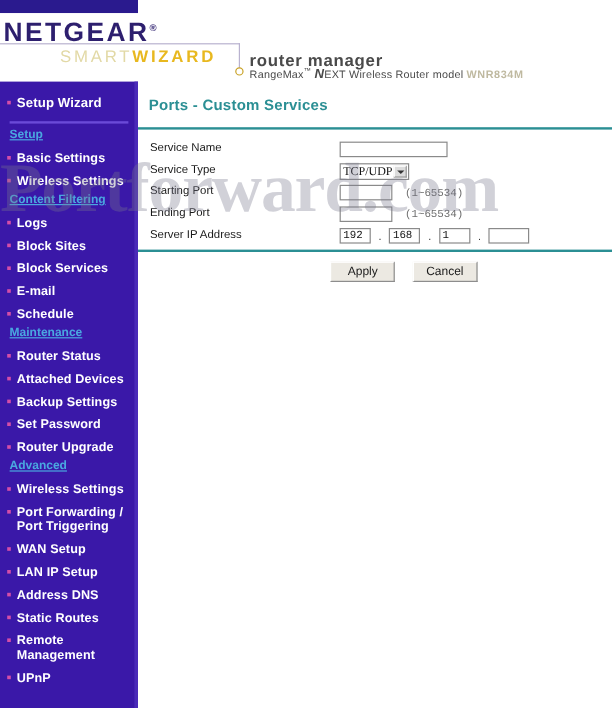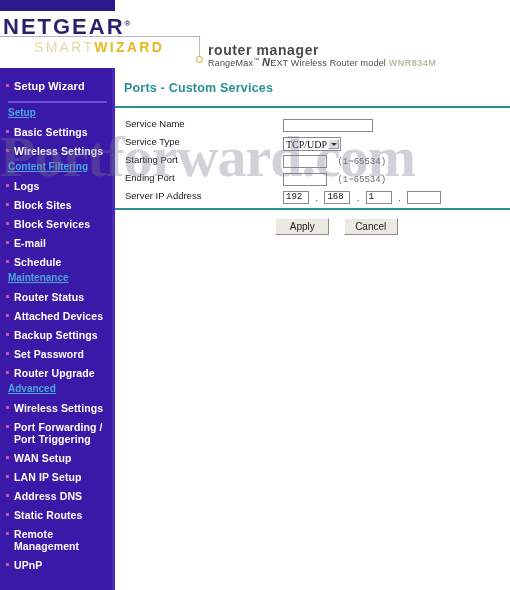--- a/index.html
+++ b/index.html
@@ -59,21 +59,21 @@
     background: #b9b2cf;
   }
   .vrule {
     position: absolute;
     left: 199px; top: 25px;
     width: 1px; height: 22px;
     background: #b9b2cf;
   }
   .smartwizard {
     position: absolute;
-    left: 34px; top: 28px;
+    left: 50px; top: 28px;
     font-size: 14px;
     letter-spacing: 2.3px;
     line-height: 16px;
     white-space: nowrap;
   }
   .sw-smart {
     color: #e2d9a6;
     font-weight: normal;
   }
   .sw-wizard {

